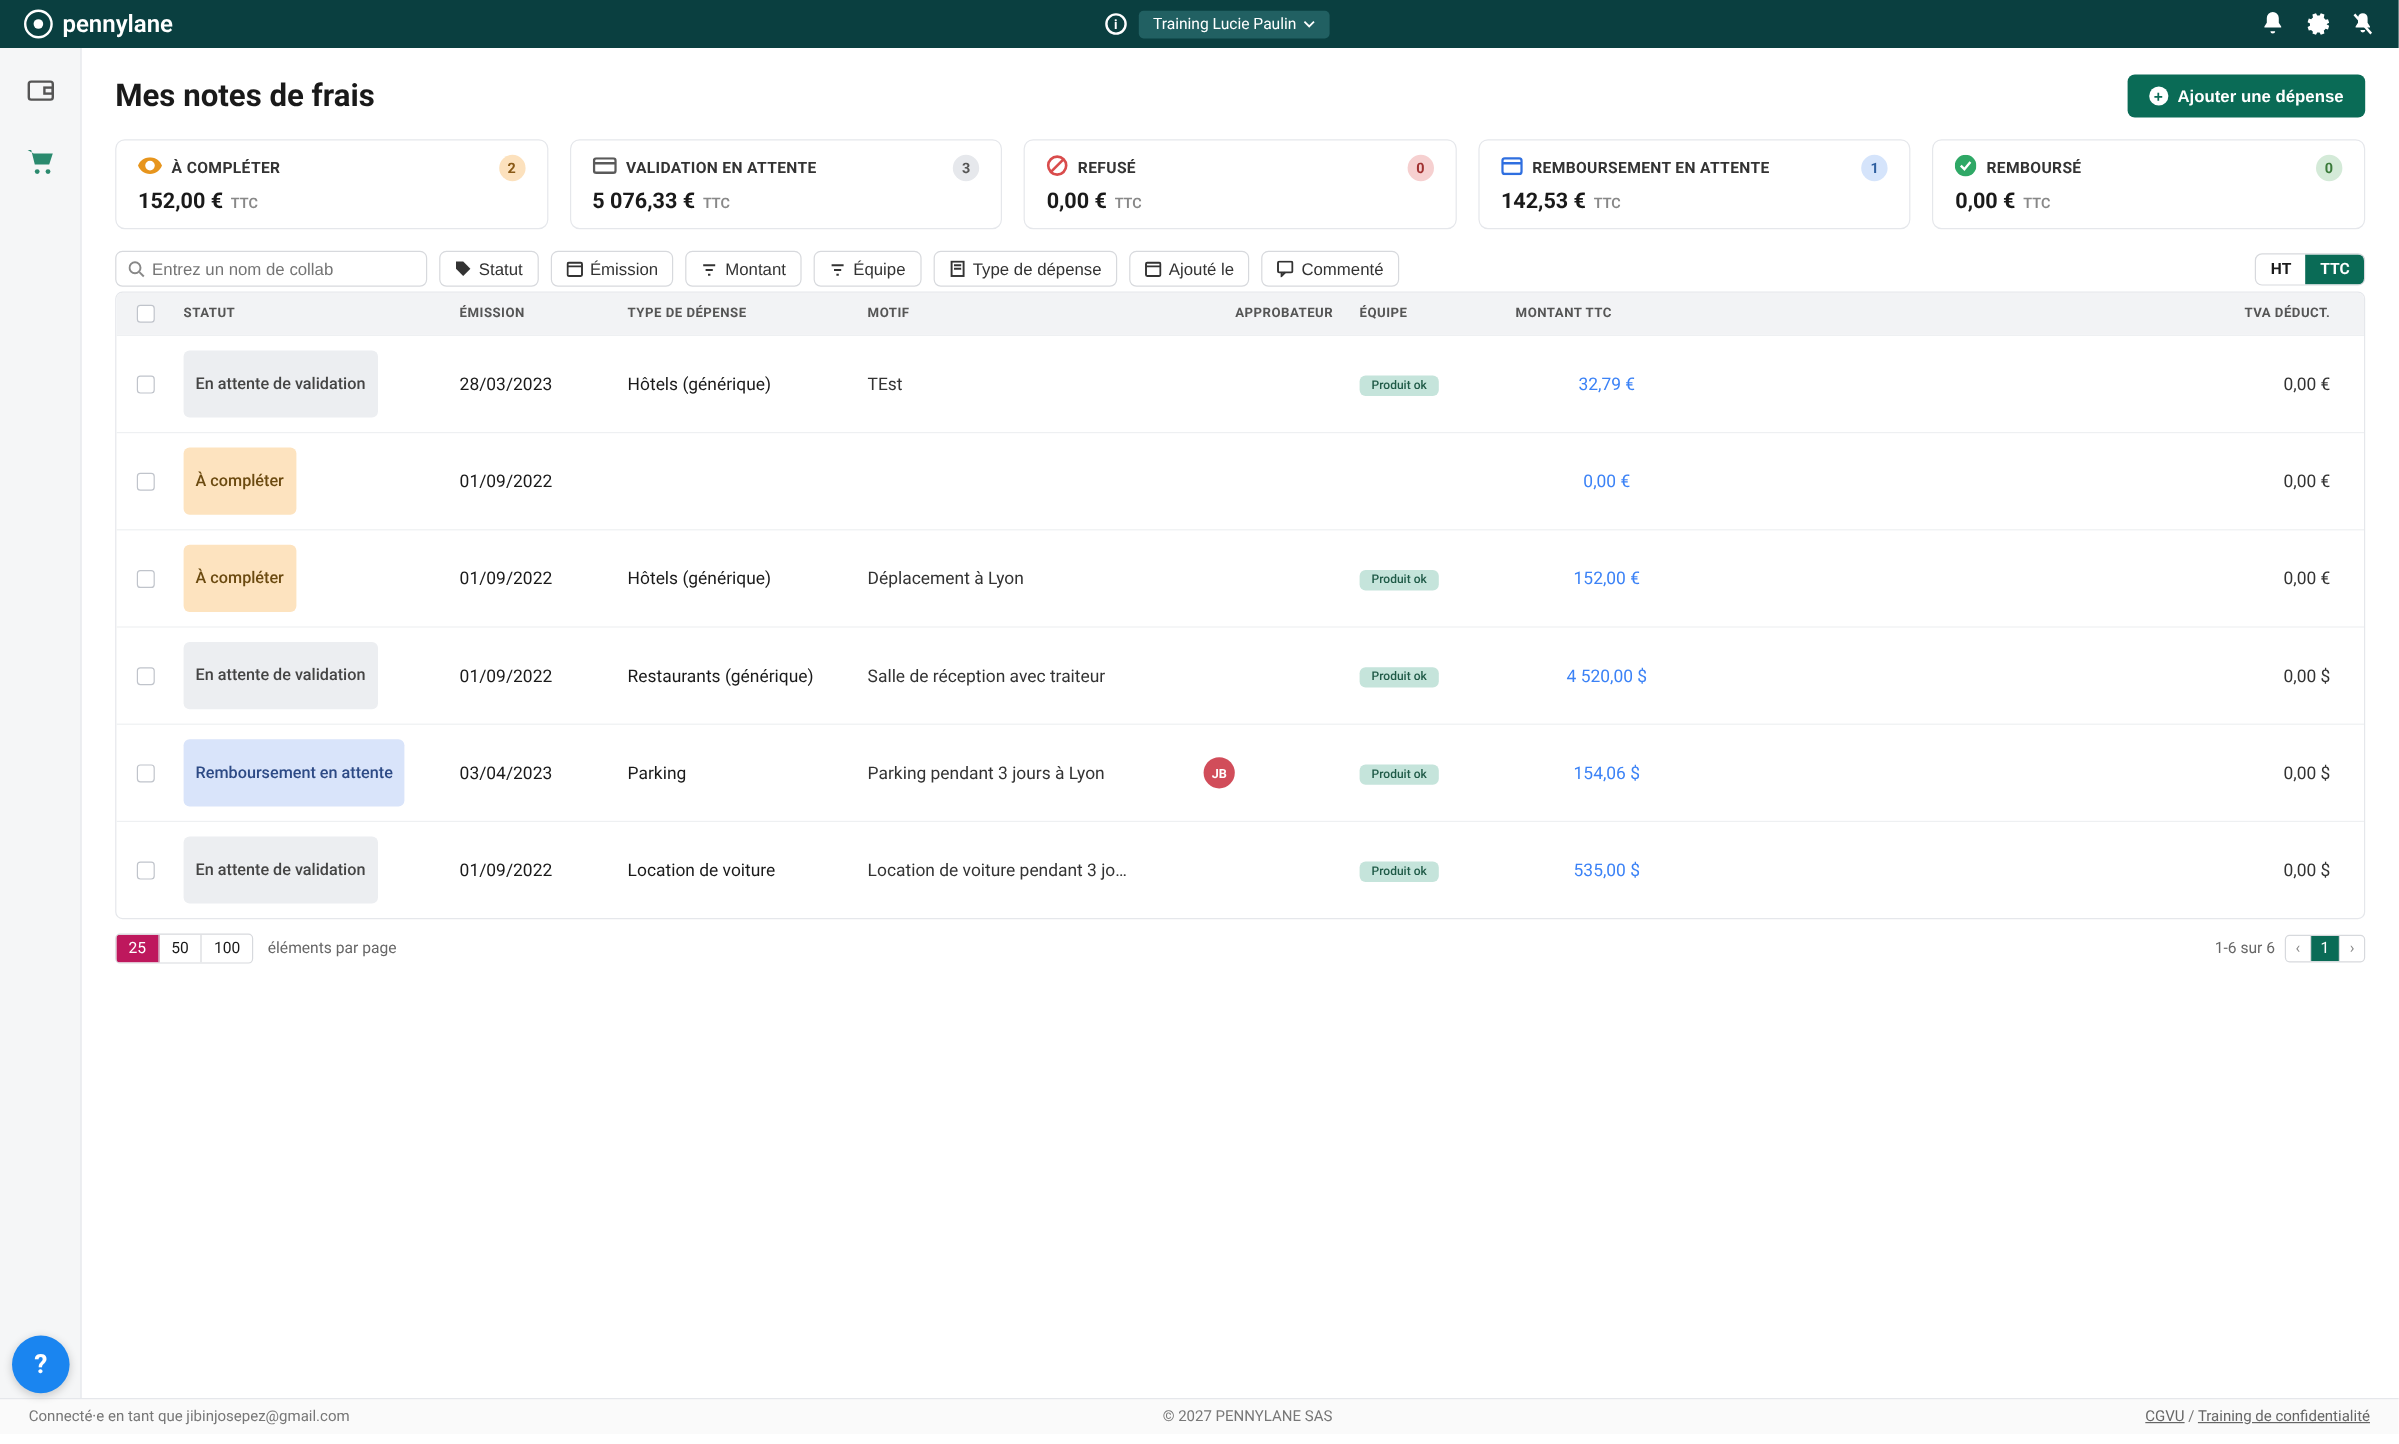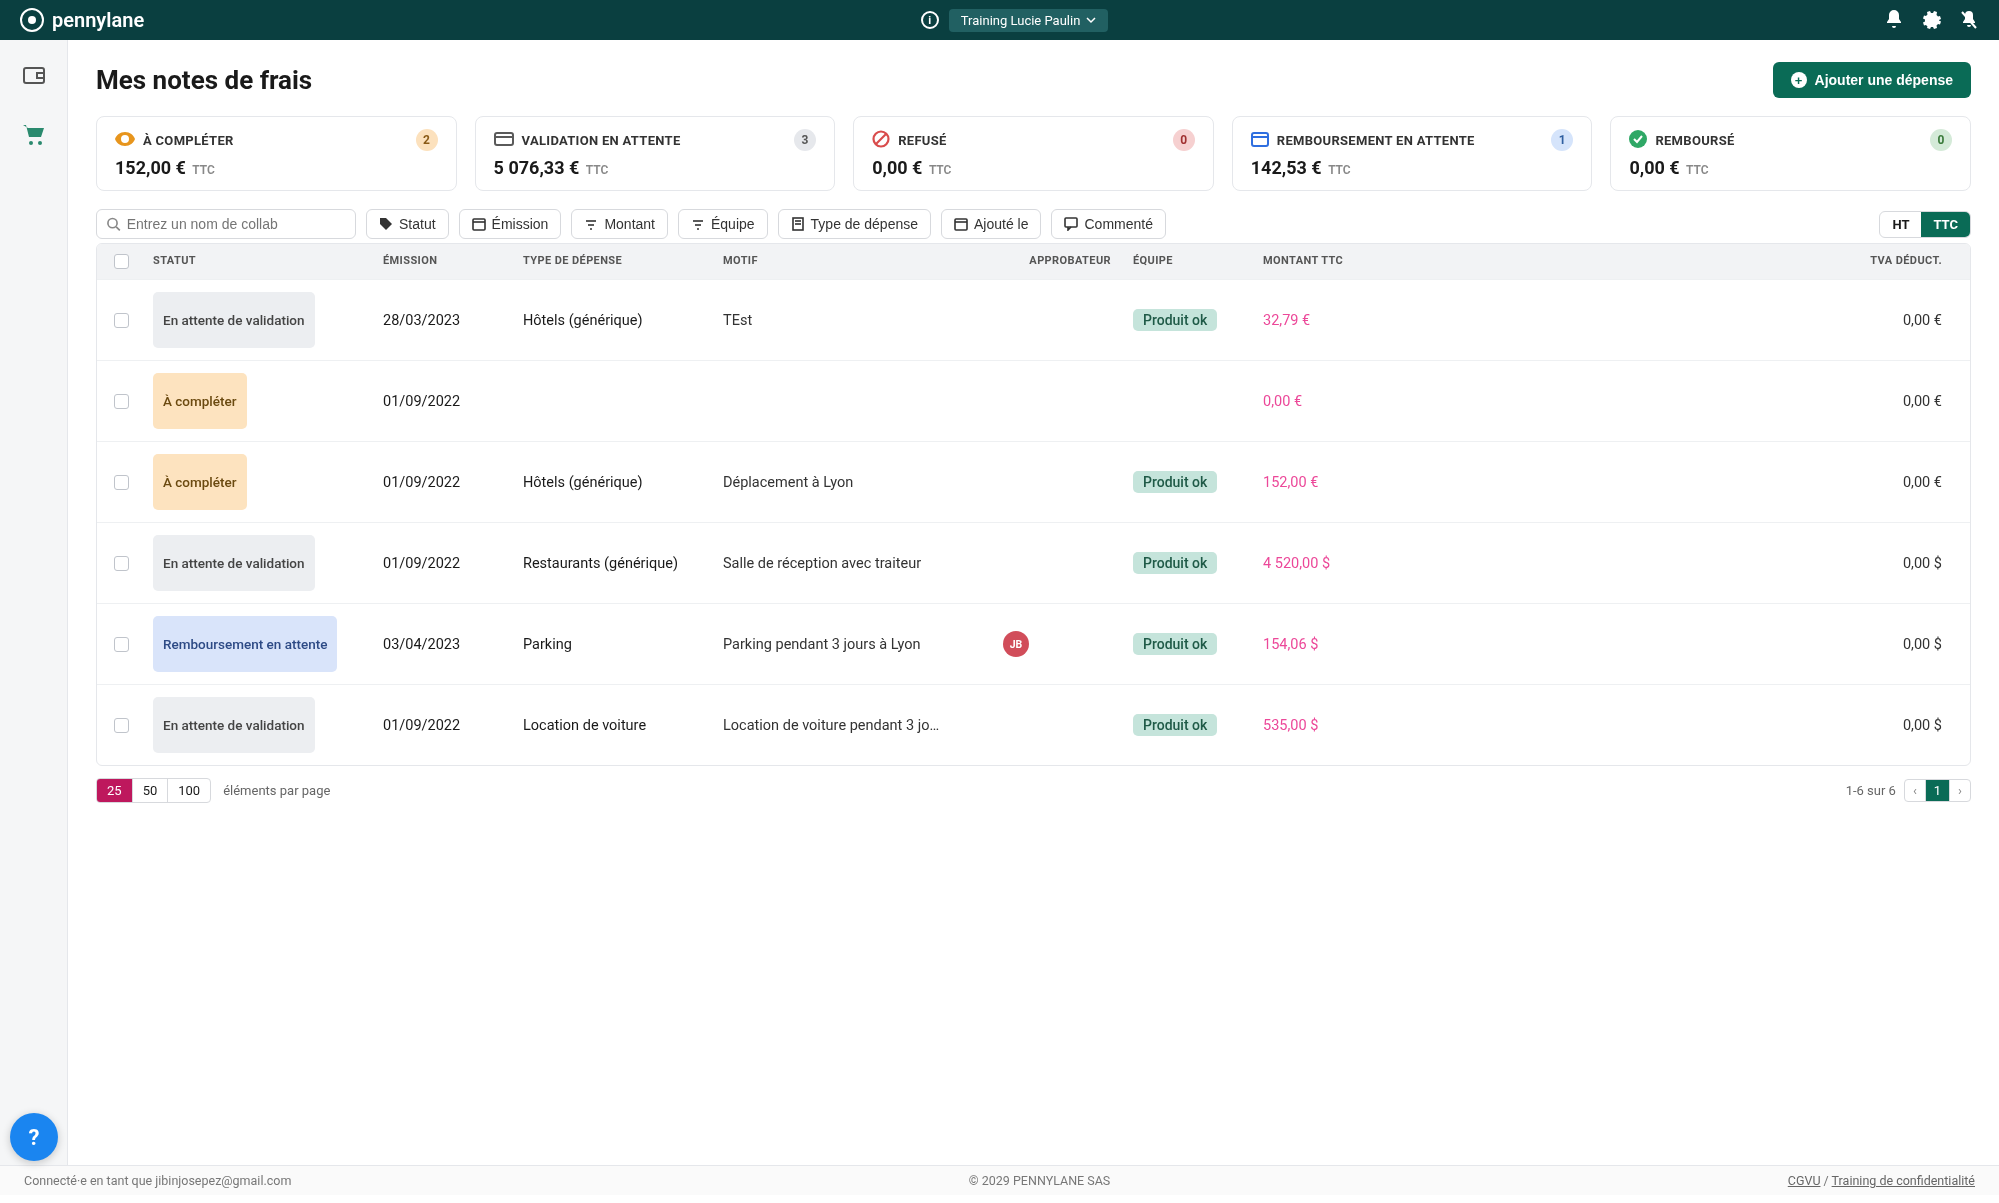--- a/index.html
+++ b/index.html
@@ -57,23 +57,23 @@
   .thead { background: #f2f3f5; display: grid; grid-template-columns: 48px 230px 140px 200px 280px 130px 130px 180px 1fr; padding: 10px 0; font-size: 11px; font-weight: 700; color: #555; letter-spacing: 0.4px; }
   .thead > div { padding: 0 8px; }
   .trow { display: grid; grid-template-columns: 48px 230px 140px 200px 280px 130px 130px 180px 1fr; padding: 12px 0; border-top: 1px solid #eef0f2; align-items: center; font-size: 14.5px; }
   .trow > div { padding: 0 8px; }
   .cb { display:flex; justify-content:center; }
   .cb-box { width: 15px; height: 15px; border: 1.5px solid #c0c4cb; border-radius: 3px; cursor:pointer; background:#fff;}
   .status-pill { display: inline-block; padding: 20px 10px; border-radius: 5px; font-size: 13.5px; font-weight: 500; }
   .pill-gray { background: #eceef1; color: #444; }
   .pill-orange { background: #fde3bf; color: #6b4a10; }
   .pill-blue { background: #d9e4fa; color: #2d4a85; }
-  .team-pill { background: #c5e4db; color: #1f5a47; padding: 3px 10px; border-radius: 5px; font-size: 14px; display:inline-block; font-weight:500;}
+  .team-pill { background: #c5e4db; color: #1f5a47; padding: 3px 10px; border-radius: 5px; font-size: 10px; display:inline-block; font-weight:500;}
   .approver-av { width: 26px; height: 26px; border-radius: 50%; background: #d14d5a; color: #fff; font-size: 10.5px; font-weight: 700; display: inline-flex; align-items: center; justify-content: center; }
-  .num-cell { text-align: left; padding-right: 20px !important; color:#ec4899;}
+  .num-cell { text-align: center; padding-right: 20px !important; color:#3b82f6;}
   .tva-cell { text-align: right; padding-right: 28px !important; color:#333;}
   .motif-cell { white-space: nowrap; overflow: hidden; text-overflow: ellipsis; color:#333;}
 
   
   .pag-row { display: flex; align-items: center; margin-top: 12px; gap: 12px; font-size: 14px; }
   .pagesize { border: 1px solid #d7d9dd; border-radius: 4px; display: flex; overflow: hidden; }
   .pagesize div { padding: 4px 10px; cursor: pointer; font-size:13px; border-right:1px solid #d7d9dd;}
   .pagesize div:last-child { border-right:none; }
   .pagesize .active { background: #be185d; color: #fff; }
   .pag-label { color: #666; font-size:13px; }
@@ -395,21 +395,21 @@
           <div class="active">1</div>
           <div>›</div>
         </div>
       </div>
     </div>
   </div>
 </div>
 
 <div class="footer">
   <span>Connecté·e en tant que jibinjosepez@gmail.com</span>
-  <span class="mid">© 2029 PENNYLANE SAS</span>
+  <span class="mid">© 2027 PENNYLANE SAS</span>
   <span class="right">
     <a href="#">CGVU</a><span> / </span><a href="#">Training de confidentialité</a>
   </span>
 </div>
 
 <div class="fab">
   <span>?</span>
 </div>
 
 </body></html>

